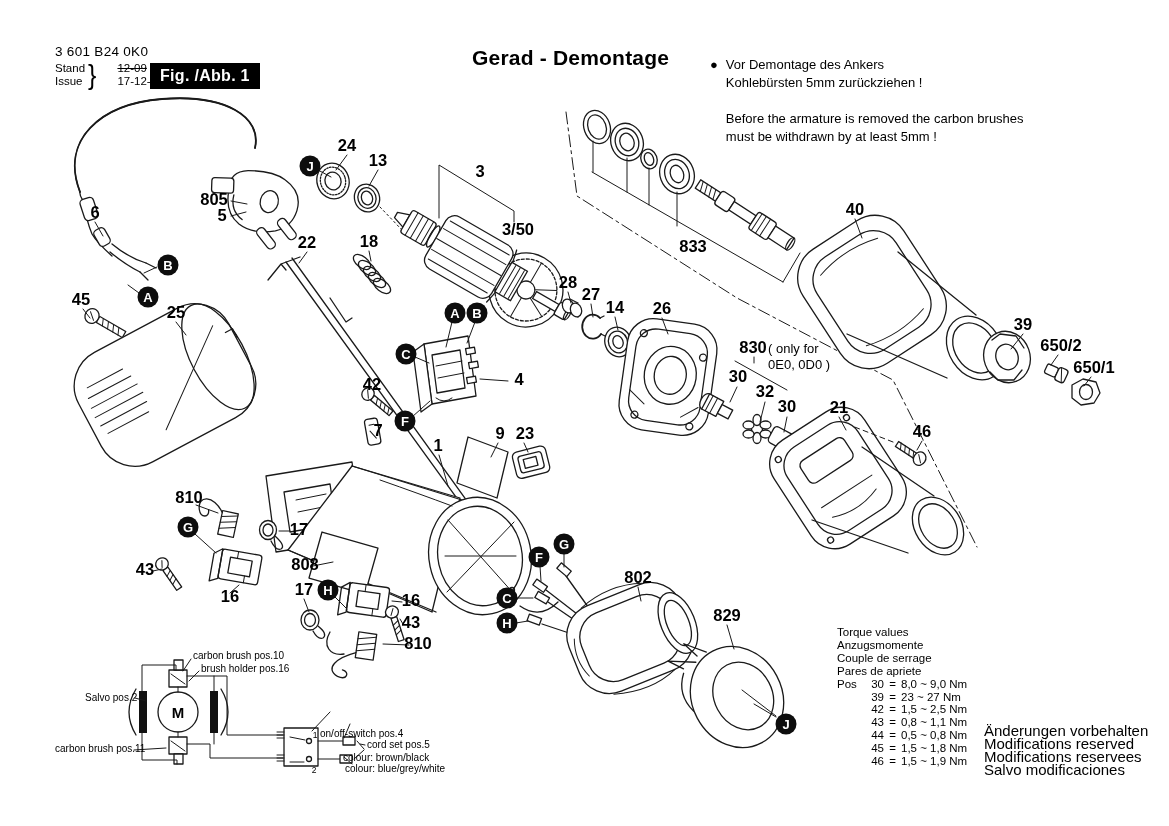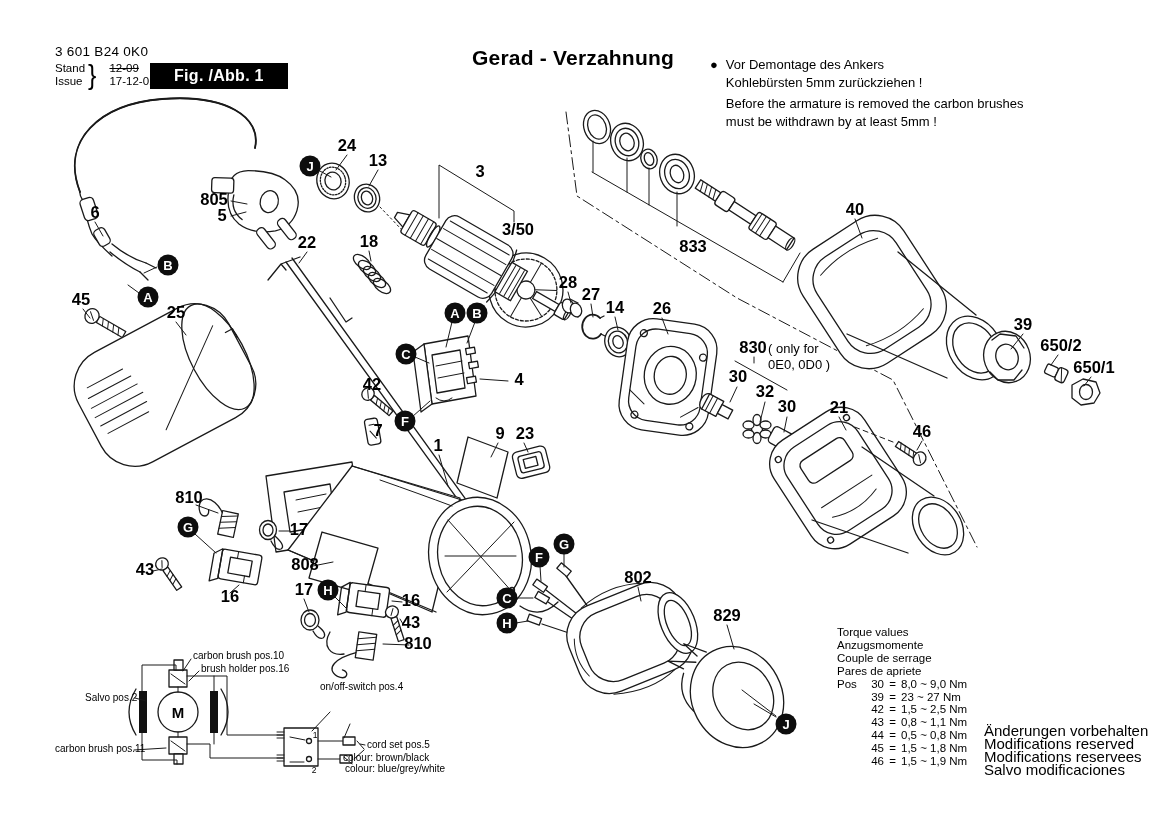--- a/index.html
+++ b/index.html
@@ -15,27 +15,27 @@
   #art text.pl{font-weight:bold;font-size:16.5px;text-anchor:middle}
   #art text.pn{font-size:13px;text-anchor:start}
   #art g.badge circle{fill:#0d0d0d;stroke:none}
   #art g.badge text{fill:#fff;font-weight:bold;font-size:13px;text-anchor:middle}
   #art text.tiny{font-size:8.5px;text-anchor:middle}
   #art text.mlabel{font-weight:bold;font-size:15px;text-anchor:middle}
   .hdr-model{font-size:13.5px;letter-spacing:.3px}
   .hdr-row{display:flex;align-items:center;margin-top:1px}
   .hdr-si{font-size:11.5px;line-height:13px}
   .hdr-brace{font-size:25px;font-weight:300;margin:0 1px 0 3px;transform:scaleY(1.1)}
-  .hdr-dates{font-size:11.5px;line-height:13px;margin-left:12px}
+  .hdr-dates{font-size:11.5px;line-height:13px;margin-left:20px}
   .strike{text-decoration:line-through}
-  .figbox{background:#000;color:#fff;font-weight:bold;font-size:16px;padding:4px 24px;letter-spacing:.3px}
+  .figbox{background:#000;color:#fff;font-weight:bold;font-size:16px;padding:4px 10px;letter-spacing:.3px}
   .title{font-size:21px;font-weight:bold;letter-spacing:.2px}
   .notice{font-size:13px;line-height:17.5px;display:flex;gap:8px}
   .notice .bullet{font-size:13px;line-height:17.5px}
-  .notice .en{margin-top:4px}
+  .notice .en{margin-top:19px}
   .torque{font-size:11.5px;line-height:12.9px}
   .trow{display:flex}
   .trow .c1{width:27px}
   .trow .c2{width:20px;text-align:right}
   .trow .c3{width:17px;text-align:center}
   .footer{font-size:15px;line-height:12.9px}
   .schlab{font-size:10px;white-space:nowrap}
 </style>
 </head>
 <body>
@@ -516,21 +516,21 @@
     </div>
     <div class="hdr-brace">}</div>
     <div class="hdr-dates">
       <div class="strike">12-09</div>
       <div>17-12-01</div>
     </div>
   </div>
 </div>
 <div class="abs figbox" style="left:150px;top:63px">Fig. /Abb. 1</div>
 
-<div class="abs title" style="left:472px;top:46px">Gerad - Verzahnung</div>
+<div class="abs title" style="left:472px;top:46px">Gerad - Demontage</div>
 
 <div class="abs notice" style="left:710px;top:56px">
   <span class="bullet">●</span>
   <div>
     <div>Vor Demontage des Ankers</div>
     <div>Kohlebürsten 5mm zurückziehen !</div>
     <div class="en">Before the armature is removed the carbon brushes</div>
     <div>must be withdrawn by at least 5mm !</div>
   </div>
 </div>
@@ -590,16 +590,16 @@
   <div>Änderungen vorbehalten</div>
   <div>Modifications reserved</div>
   <div>Modifications reservees</div>
   <div>Salvo modificaciones</div>
 </div>
 
 <div class="abs schlab" style="left:193px;top:650px">carbon brush pos.10</div>
 <div class="abs schlab" style="left:201px;top:663px">brush holder pos.16</div>
 <div class="abs schlab" style="left:85px;top:692px">Salvo pos.2</div>
 <div class="abs schlab" style="left:55px;top:743px">carbon brush pos.11</div>
-<div class="abs schlab" style="left:320px;top:681px">on/off-switch pos.4</div>
+<div class="abs schlab" style="left:320px;top:728px">on/off-switch pos.4</div>
 <div class="abs schlab" style="left:343px;top:752px">colour: brown/black</div>
 <div class="abs schlab" style="left:367px;top:739px">cord set pos.5</div>
 <div class="abs schlab" style="left:345px;top:763px">colour: blue/grey/white</div>
 
 </body></html>

